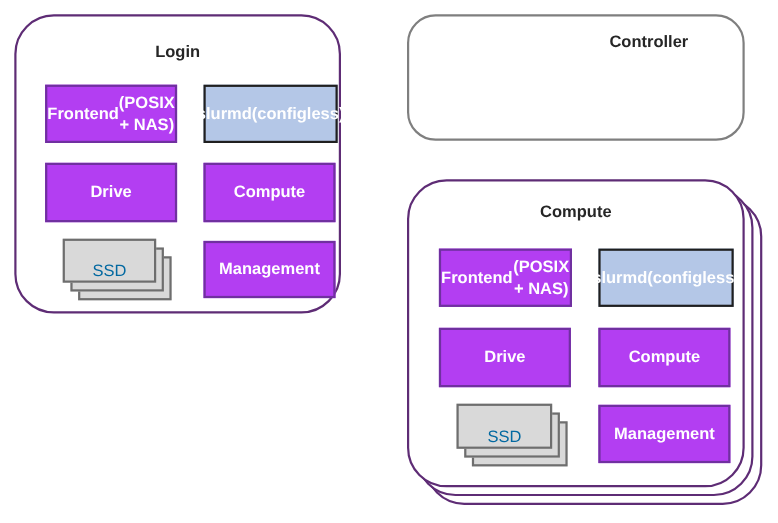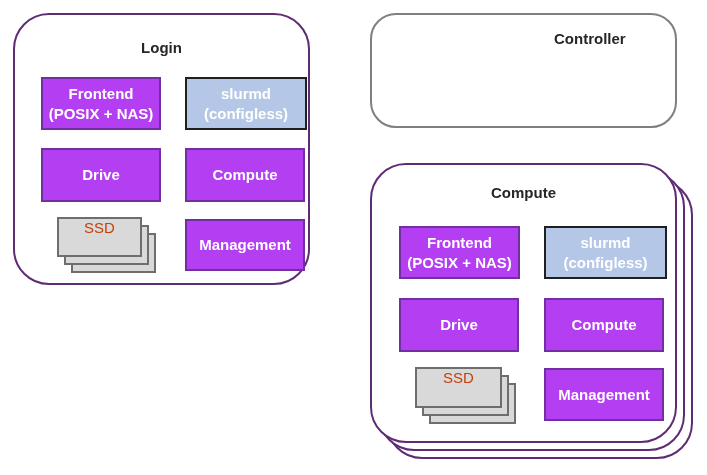--- a/index.html
+++ b/index.html
@@ -27,21 +27,21 @@
 
   
   .stack-card{position:absolute;width:307px;height:280px;background:#fff;
          border:2px solid var(--outer-border);border-radius:36px;box-sizing:border-box;}
   .card-3{left:386px;top:179px;}
   .card-2{left:378px;top:171px;}
   .g-compute{left:370px;top:163px;width:307px;height:280px;}
   .g-compute .group-title{top:17px;}
 
   
-  .node{position:absolute;box-sizing:border-box;display:flex;flex-direction:column;
+  .node{position:absolute;box-sizing:border-box;display:flex;flex-direction:row;
         align-items:center;justify-content:center;text-align:center;
         font-weight:bold;font-size:15px;line-height:20px;color:#fff;}
   .purple{background:var(--purple-fill);border:2px solid var(--purple-border);}
   .lightblue{background:var(--slurmd-fill);border:2px solid var(--dark-border);text-align:center;}
   .bluegray{background:var(--slurmdbd-fill);border:2px solid var(--dark-border);}
   .medblue{background:var(--slurmctld-fill);border:2px solid var(--dark-border);}
 
   
   .g-login .n-frontend{left:26px;top:62px;width:120px;height:53px;}
   .g-login .n-slurmd{left:170px;top:62px;width:122px;height:53px;}
@@ -55,22 +55,22 @@
 
   
   .g-compute .n-frontend{left:27px;top:61px;width:121px;height:53px;}
   .g-compute .n-slurmd{left:172px;top:61px;width:123px;height:53px;}
   .g-compute .n-drive{left:27px;top:133px;width:120px;height:54px;}
   .g-compute .n-compute{left:172px;top:133px;width:120px;height:54px;}
   .g-compute .n-management{left:172px;top:203px;width:120px;height:53px;}
 
   
   .ssd-card{position:absolute;background:var(--ssd-fill);border:2px solid var(--ssd-border);
-        box-sizing:border-box;display:flex;align-items:flex-start;justify-content:center;
-        font-size:15px;font-weight:400;color:#c2410c;}
+        box-sizing:border-box;display:flex;align-items:flex-end;justify-content:center;
+        font-size:15px;font-weight:400;color:#0369a1;}
   .g-login .ssd-front{left:42px;top:202px;width:85px;height:40px;}
   .g-login .ssd-mid{left:49px;top:210px;width:85px;height:40px;}
   .g-login .ssd-back{left:56px;top:218px;width:85px;height:40px;}
   .g-compute .ssd-front{left:43px;top:202px;width:87px;height:41px;}
   .g-compute .ssd-mid{left:50px;top:210px;width:87px;height:41px;}
   .g-compute .ssd-back{left:57px;top:218px;width:87px;height:41px;}
 </style>
 </head>
 <body>
 

